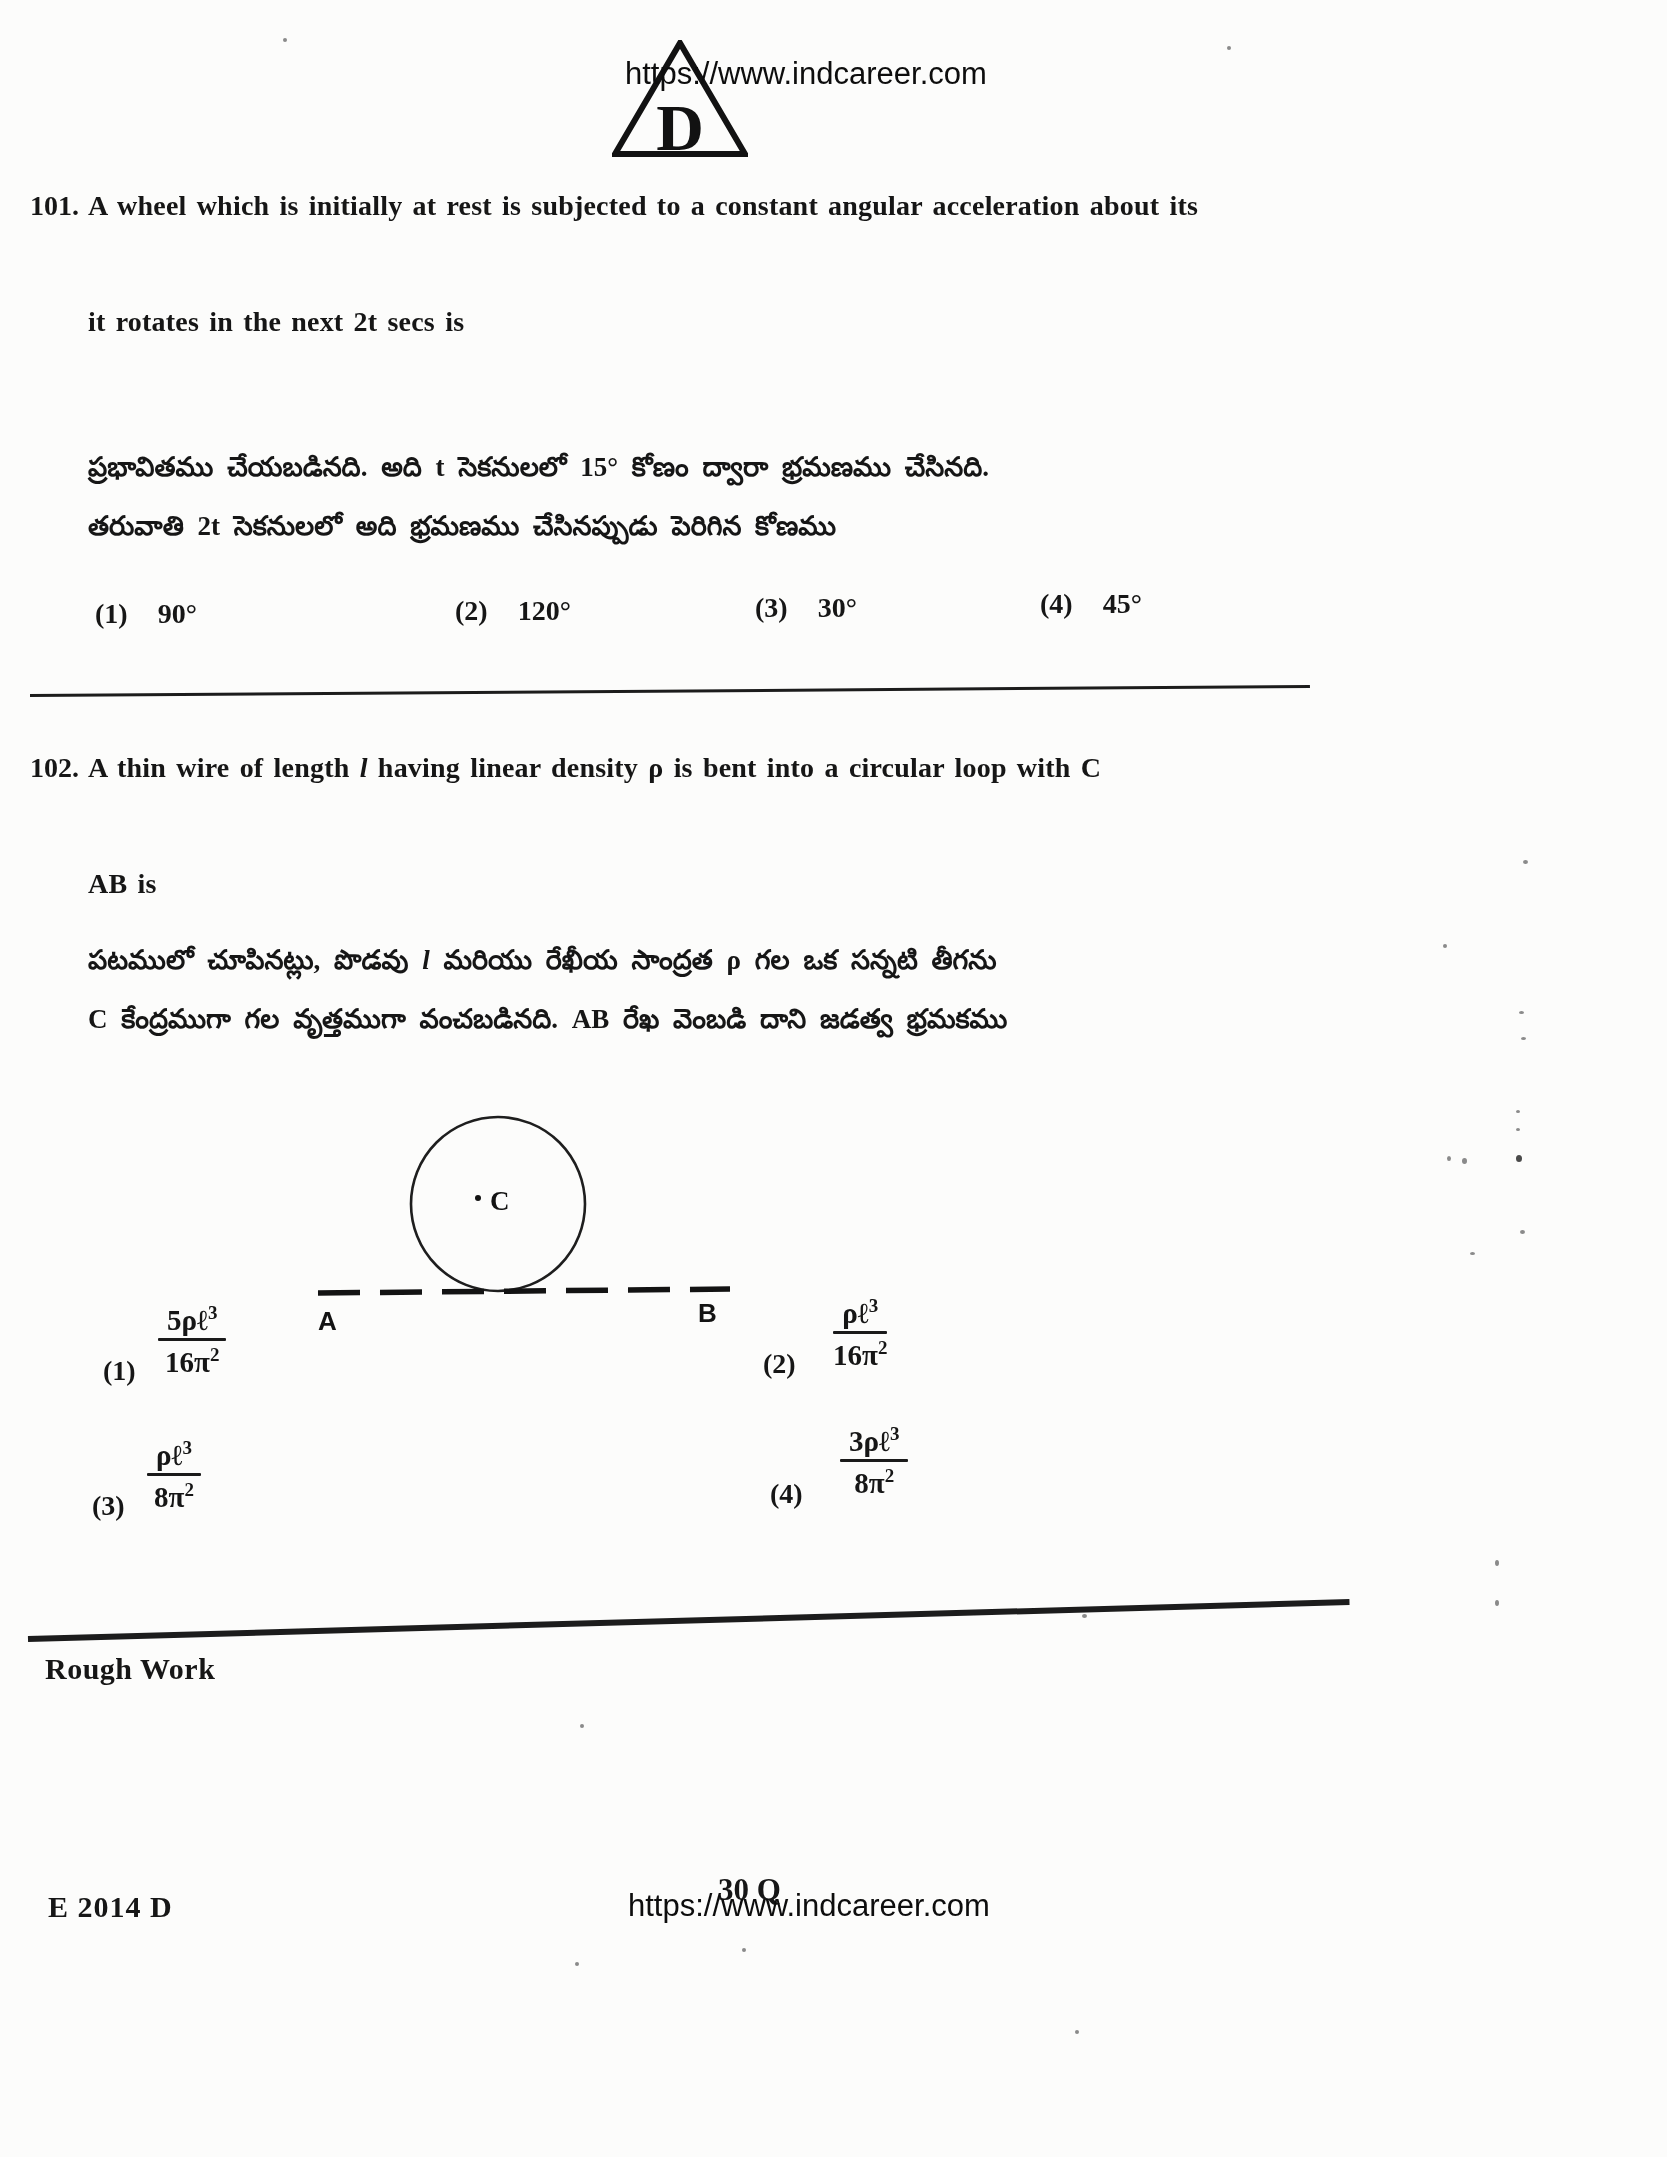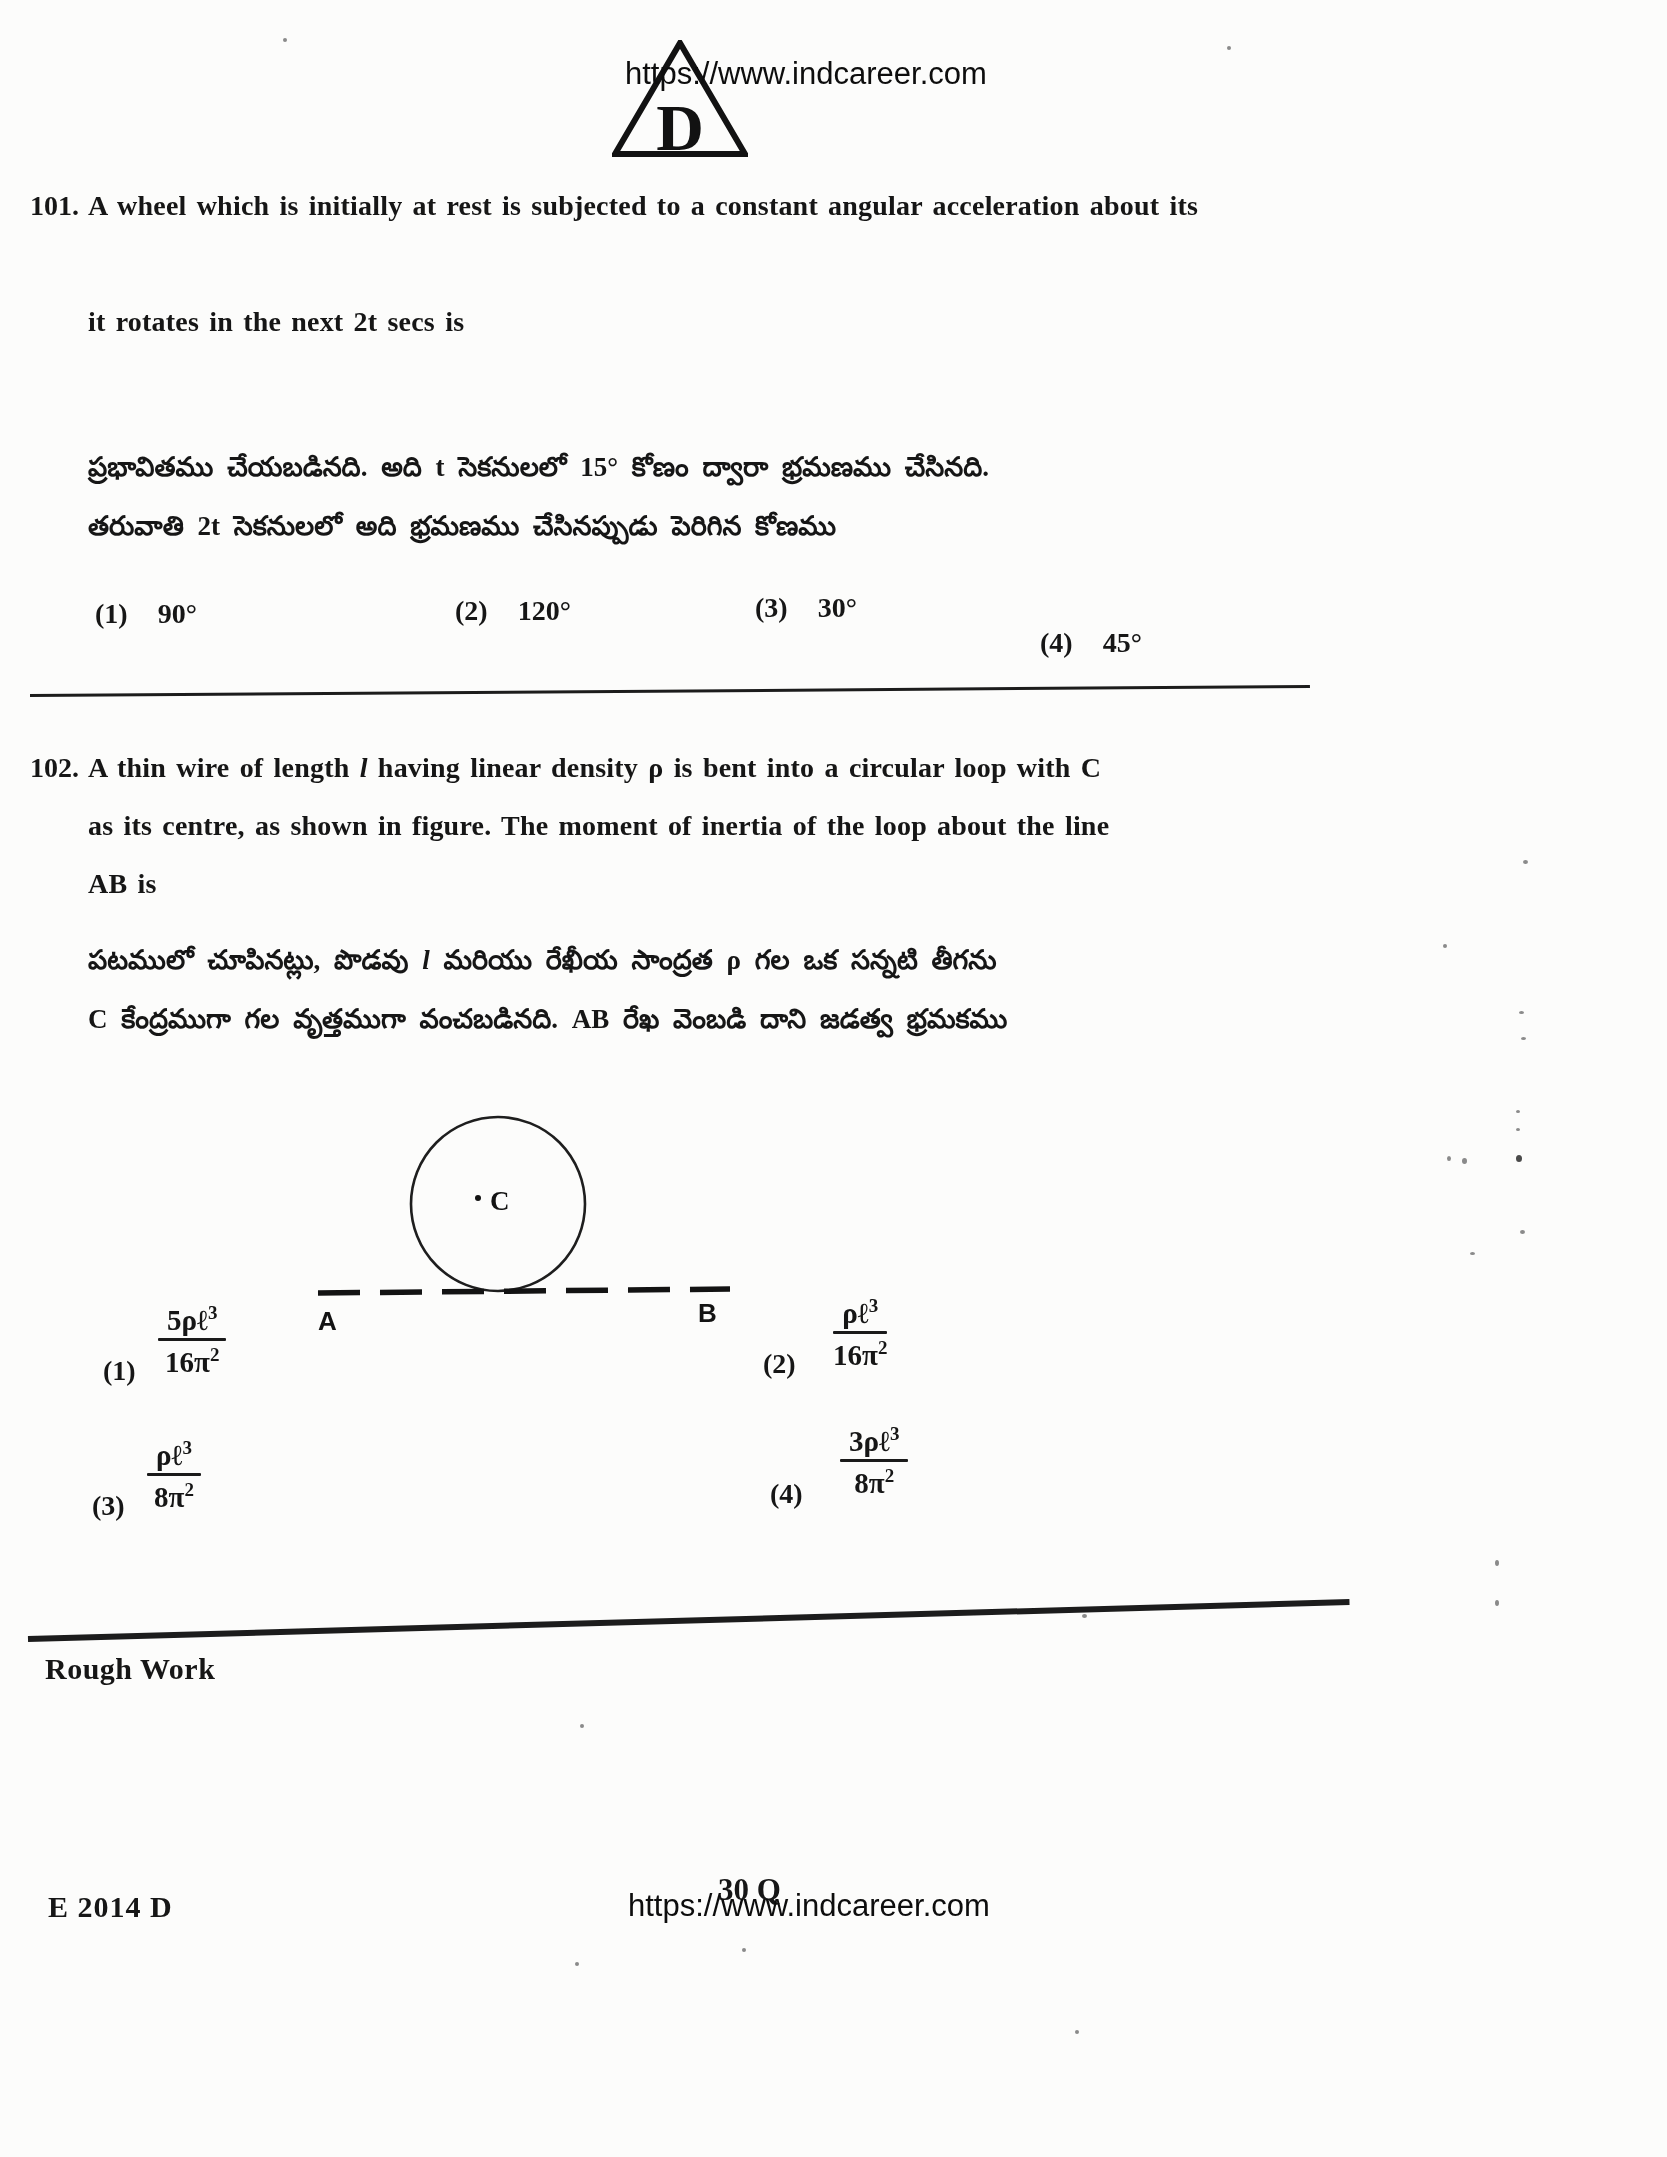--- a/index.html
+++ b/index.html
@@ -48,29 +48,28 @@
 
   <div class="q-opt" style="left:95px;top:598px;">
     <span class="opt-label">(1)</span><span>90°</span>
   </div>
   <div class="q-opt" style="left:455px;top:595px;">
     <span class="opt-label">(2)</span><span>120°</span>
   </div>
   <div class="q-opt" style="left:755px;top:592px;">
     <span class="opt-label">(3)</span><span>30°</span>
   </div>
-  <div class="q-opt" style="left:1040px;top:588px;margin-top:39px;">
+  <div class="q-opt" style="left:1040px;top:588px;">
     <span class="opt-label">(4)</span><span>45°</span>
   </div>
 
   <div class="divider" style="left:30px;top:694px;width:1280px;height:3px;transform:rotate(-0.4deg);"></div>
 
   <div class="qnum" style="left:30px;top:752px;">102.</div>
   <div class="eng-line" style="left:88px;top:752px;"><span>A thin wire of length </span><i class="var">l</i><span> having linear density ρ is bent into a circular loop with C</span></div>
-  <div class="eng-line" style="left:88px;top:810px;">as its centre, as shown in figure. The moment of inertia of the loop about the line</div>
   <div class="eng-line" style="left:88px;top:868px;">AB is</div>
 
   <div class="tel-line" style="left:88px;top:945px;"><span>పటములో చూపినట్లు, పొడవు </span><i class="var">l</i><span> మరియు రేఖీయ సాంద్రత ρ గల ఒక సన్నటి తీగను</span></div>
   <div class="tel-line" style="left:88px;top:1004px;">C కేంద్రముగా గల వృత్తముగా వంచబడినది. AB రేఖ వెంబడి దాని జడత్వ భ్రమకము</div>
 
   <svg class="abs" style="left:280px;top:1078px;" width="470" height="265" viewBox="0 0 470 265">
     <circle cx="218" cy="126" r="87" fill="none" stroke="#1e1e1e" stroke-width="2.6"></circle>
     <line x1="38" y1="215" x2="450" y2="211" stroke="#131313" stroke-width="5.5" stroke-dasharray="42 20"></line>
     <circle cx="198" cy="120" r="3" fill="#131313"></circle>
     <text x="210" y="132" font-family="Liberation Serif, serif" font-size="27" font-weight="600" fill="#131313">C</text>

